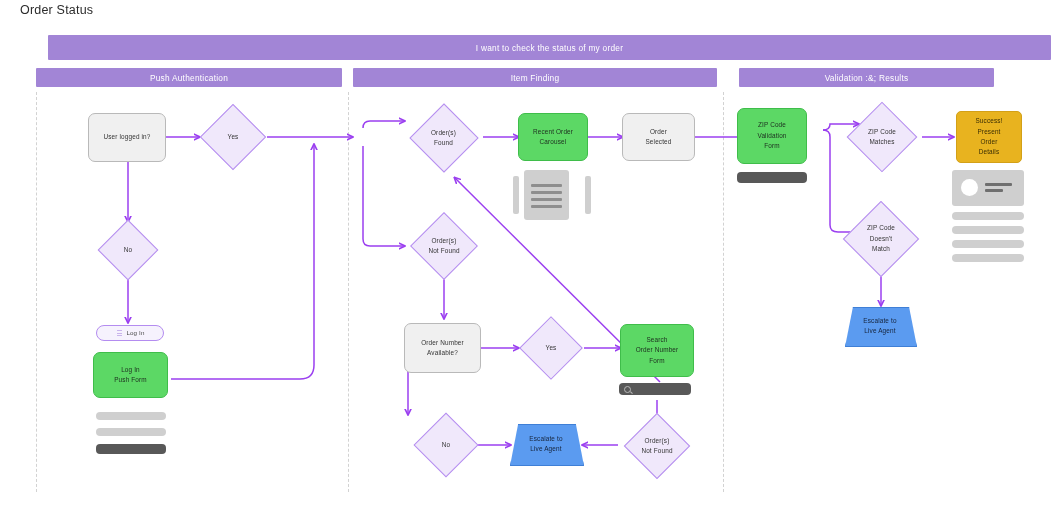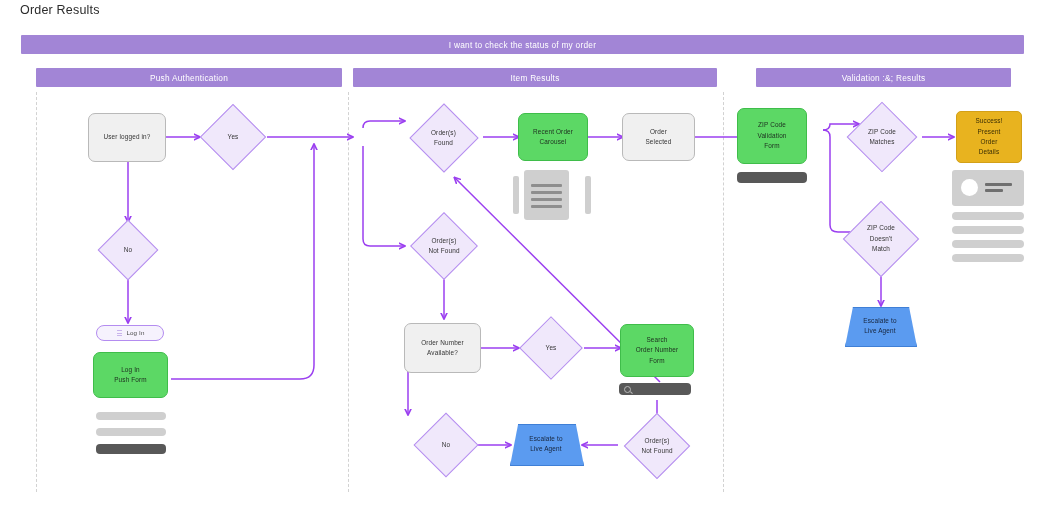--- a/index.html
+++ b/index.html
@@ -27,24 +27,24 @@
     position: absolute;
     background: #a285d6;
     border-radius: 1px;
     color: #ffffff;
     font-size: 8.3px;
     display: flex;
     align-items: center;
     justify-content: center;
     letter-spacing: .25px;
   }
-  #main-banner { left: 21px; top: 35px; width: 1003px; height: 19px; }
+  #main-banner { left: 48px; top: 35px; width: 1003px; height: 25px; }
   #lane-head-0 { left: 36px;  top: 68px; width: 306px; height: 19px; }
   #lane-head-1 { left: 353px; top: 68px; width: 364px; height: 19px; }
-  #lane-head-2 { left: 756px; top: 68px; width: 255px; height: 19px; }
+  #lane-head-2 { left: 739px; top: 68px; width: 255px; height: 19px; }
 
   
   .lane-divider {
     position: absolute;
     top: 92px; height: 400px;
     width: 0;
     border-left: 1px dashed #d2d2d2;
   }
   #divider-left   { left: 36px; }
   #divider-mid-1  { left: 348px; }
@@ -196,26 +196,26 @@
     width: 2.6px; height: 1px;
     background: #b9b9b9;
     transform: rotate(45deg);
   }
 </style>
 </head>
 <body>
 
 <div id="root">
 
-  <div id="page-title">Order Results</div>
+  <div id="page-title">Order Status</div>
 
   <div class="banner" id="main-banner">I want to check the status of my order</div>
 
   <div class="banner" id="lane-head-0">Push Authentication</div>
-  <div class="banner" id="lane-head-1">Item Results</div>
+  <div class="banner" id="lane-head-1">Item Finding</div>
   <div class="banner" id="lane-head-2">Validation :&amp;; Results</div>
 
   <div class="lane-divider" id="divider-left"></div>
   <div class="lane-divider" id="divider-mid-1"></div>
   <div class="lane-divider" id="divider-mid-2"></div>
 
   <svg id="connectors" viewBox="0 0 1058 505" xmlns="http://www.w3.org/2000/svg">
     <defs>
       <marker id="ah" markerWidth="5" markerHeight="5" refX="3.6" refY="2.5" orient="auto" markerUnits="strokeWidth">
         <path d="M0,0.4 L4.4,2.5 L0,4.6" fill="none" stroke="#9b3ff0" stroke-width="1.1" stroke-linecap="round" stroke-linejoin="round"></path>

